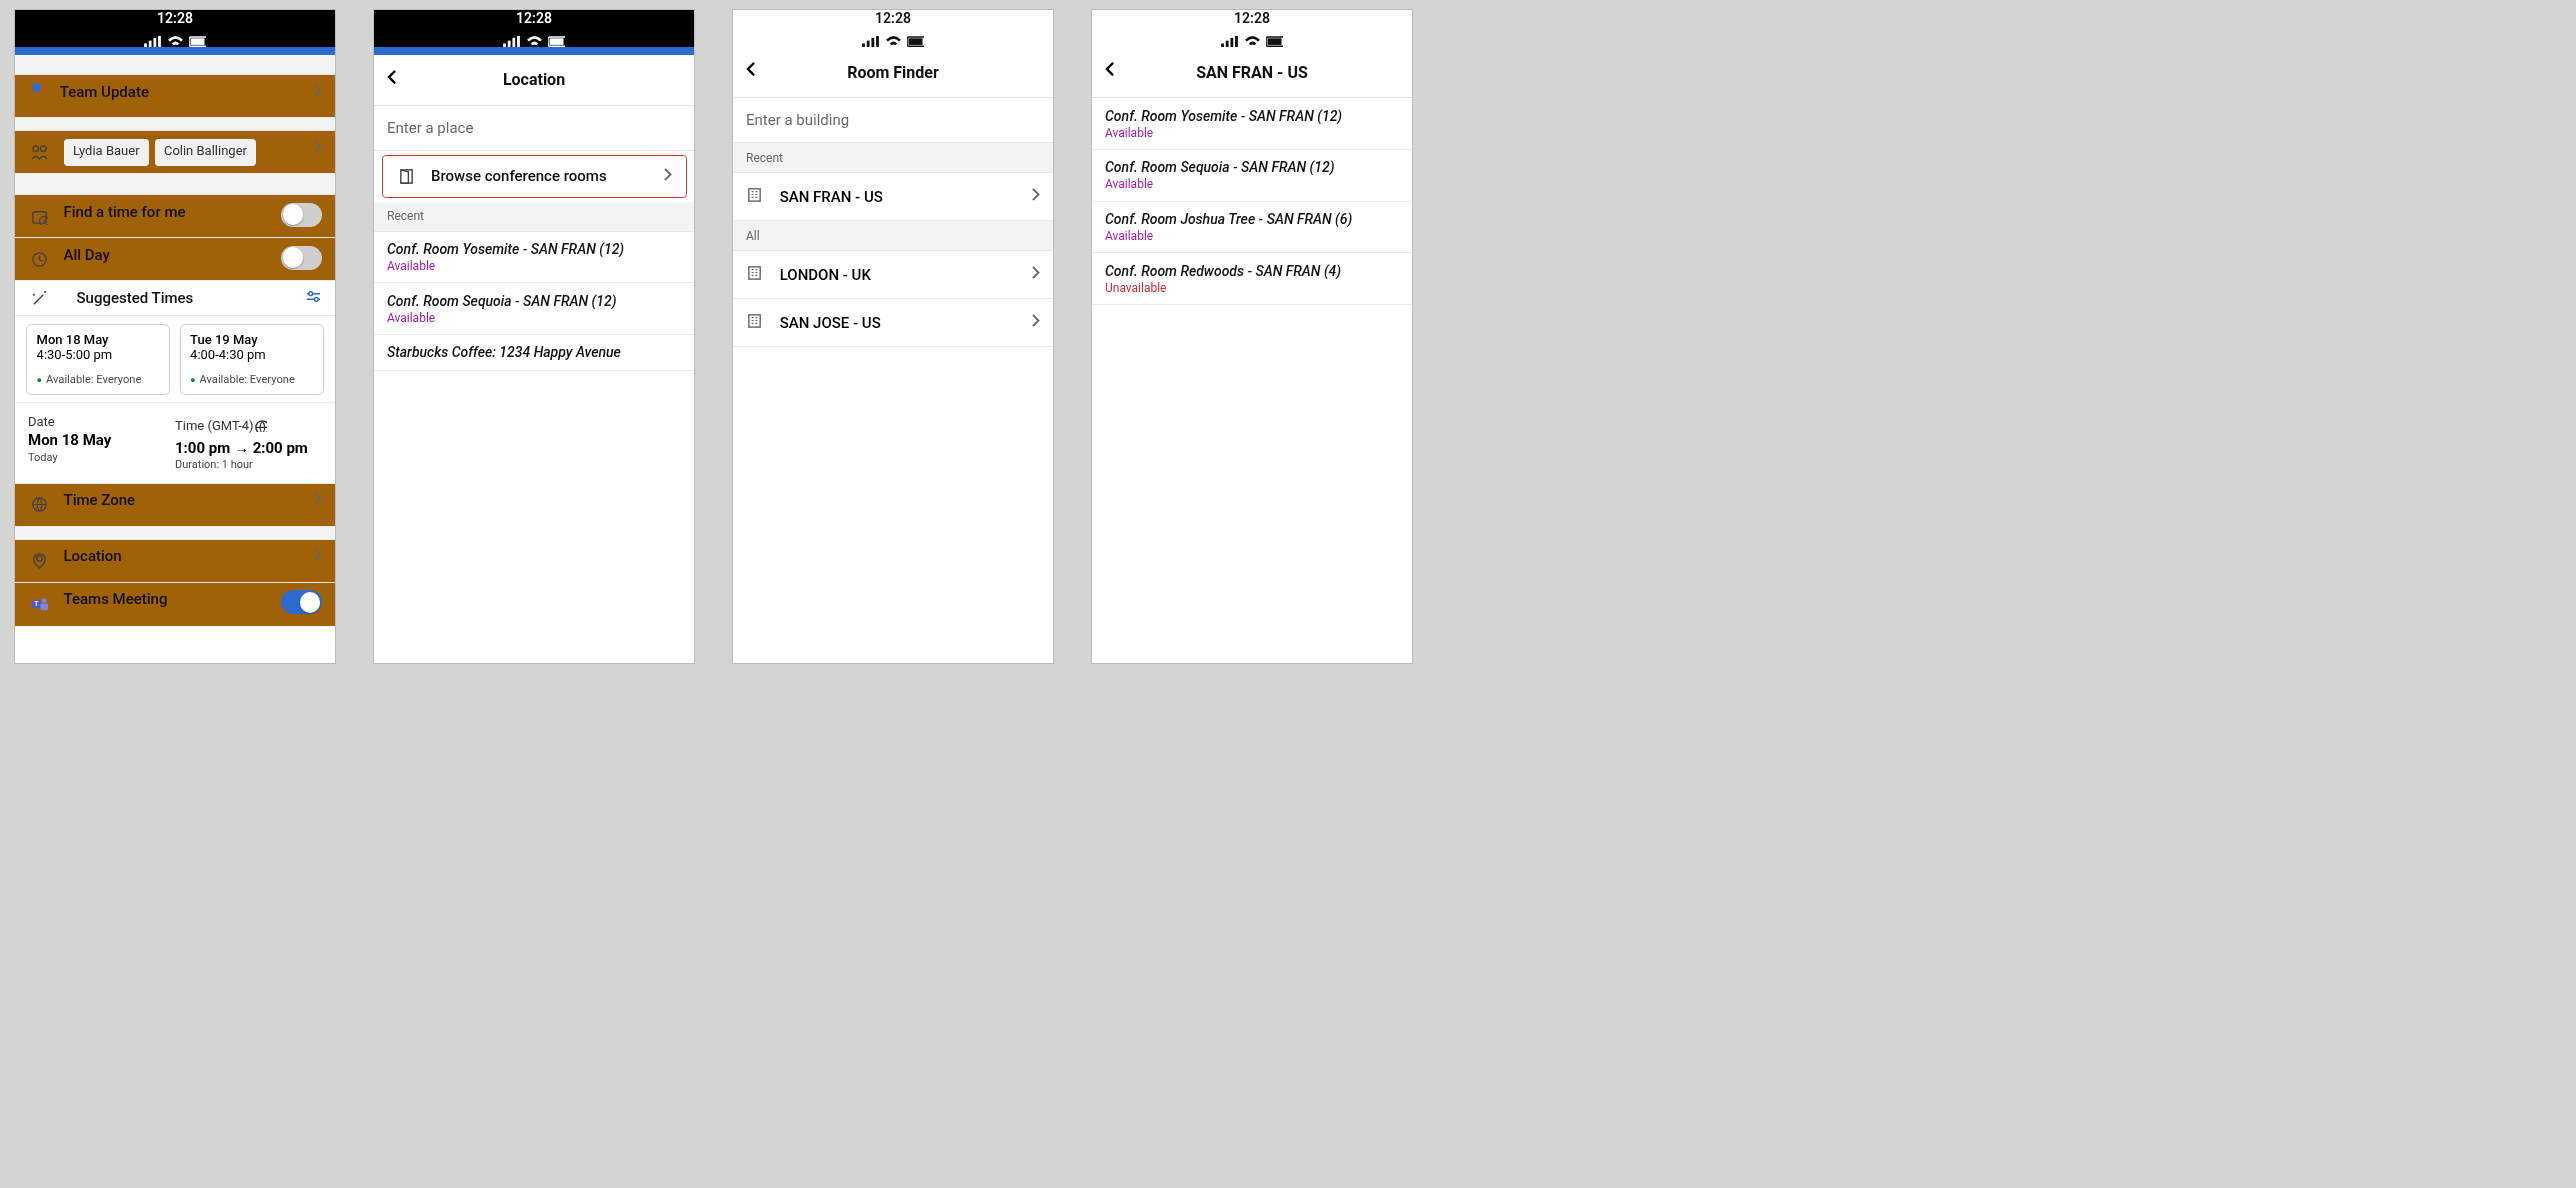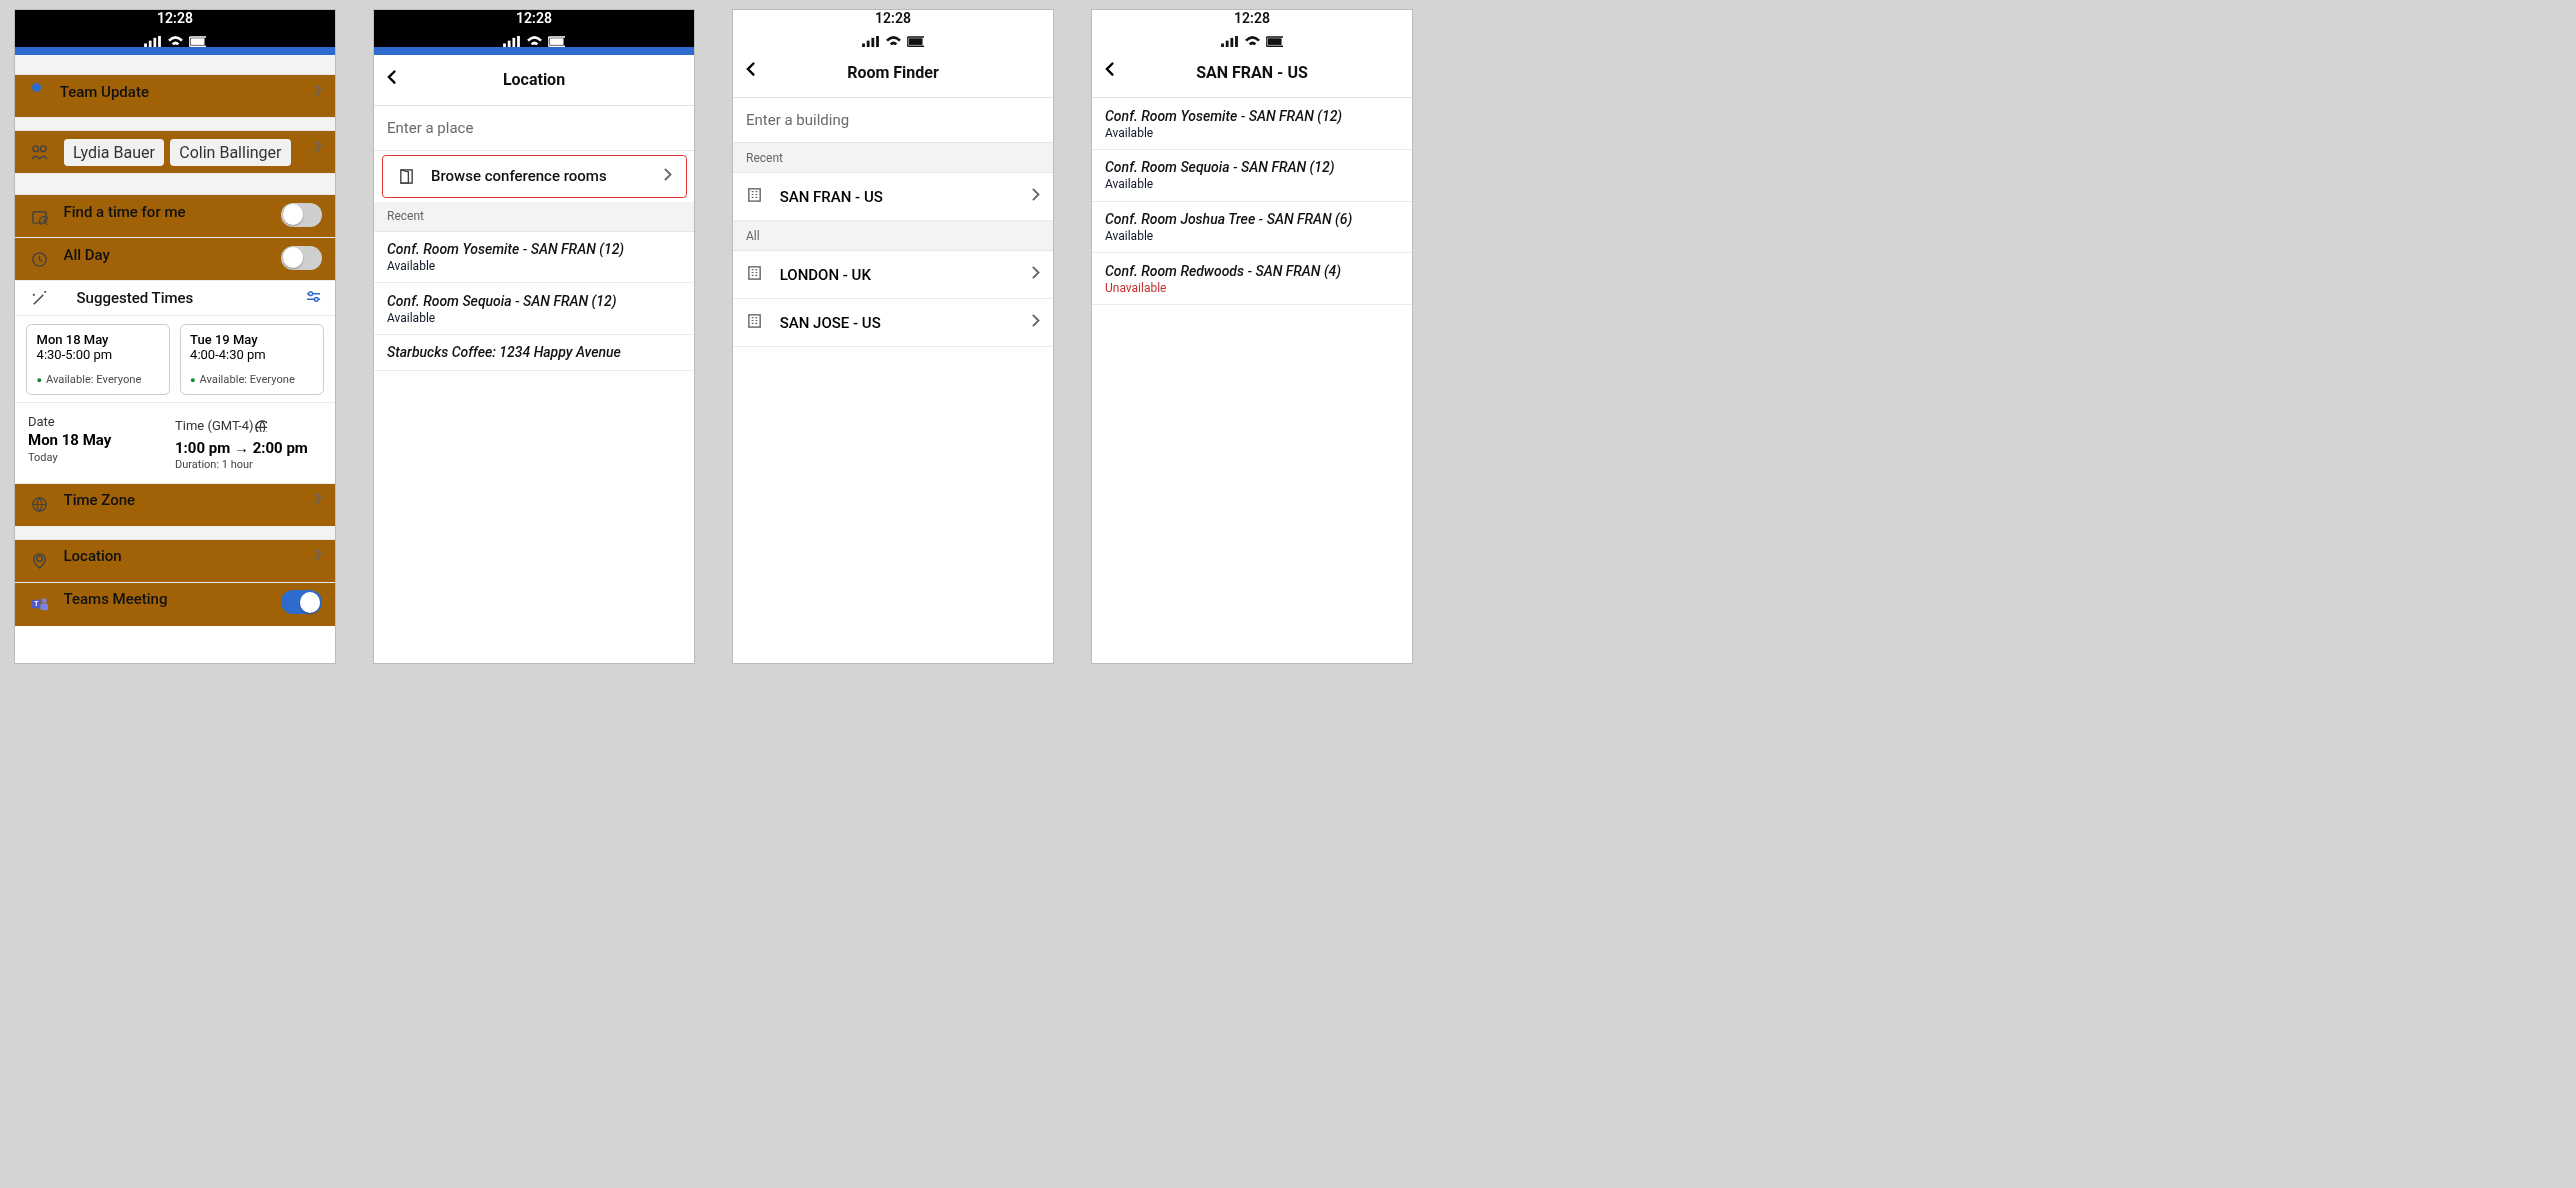--- a/index.html
+++ b/index.html
@@ -75,21 +75,21 @@
     background: #a16207;
     border-bottom: 0.9px solid #ebebeb;
   }
   .row:last-child { border-bottom: none; }
   .row-icon { width: 22.5px; margin-right: 13px; color: #424242; display: flex; align-items: center; justify-content: center; }
   .row-label { flex: 1; font-size: 15px; color: #111; font-weight: 500; }
   .chev { color: #666; }
   .dot-blue { width: 9.4px; height: 9.4px; border-radius: 50%; background: #2d6bce; margin: 0 18.7px 0 3.7px; }
   .chips { display: flex; gap: 5.6px; flex: 1; }
   .chip {
-    background: #f1f1f1; border-radius: 3.7px; padding: 3.7px 9.4px; font-size: 16px; color: #333;
+    background: #f1f1f1; border-radius: 3.7px; padding: 3.7px 9.4px; font-size: 13px; color: #333;
   }
   .toggle {
     width: 41px; height: 24px; border-radius: 12px; background: #cfcfcf; position: relative;
   }
   .toggle::after {
     content: ""; position: absolute; width: 20.6px; height: 20.6px; border-radius: 50%;
     background: #fff; top: 1.9px; left: 1.9px; box-shadow: 0 0.9px 1.9px rgba(0,0,0,0.3);
   }
   .toggle.on { background: #2d6bce; }
   .toggle.on::after { left: auto; right: 1.9px; }
@@ -126,21 +126,21 @@
   .browse-row {
     display: flex; align-items: center; padding: 11.2px 13px;
     border: 1.9px solid #d33; border-radius: 3.7px; margin: 3.7px 7.5px;
     background: #fff;
   }
   .loc-item {
     padding: 9.4px 13px; background: #fff; border-bottom: 0.9px solid #ebebeb;
   }
   .loc-name { font-size: 14px; font-weight: 500; color: #111; font-style: italic; }
   .loc-status { font-size: 12px; margin-top: 1.9px; }
-  .available { color: #0f172a; }
+  .available { color: #a21caf; }
   .unavailable { color: #c43030; }
   .bldg-row {
     display: flex; align-items: center; padding: 13px; background: #fff;
     border-bottom: 0.9px solid #ebebeb;
   }
   .bldg-icon { width: 18.7px; margin-right: 15px; color: #666; }
   .bldg-name { flex: 1; font-size: 15px; font-weight: 500; }
 </style>
 </head>
 <body>

